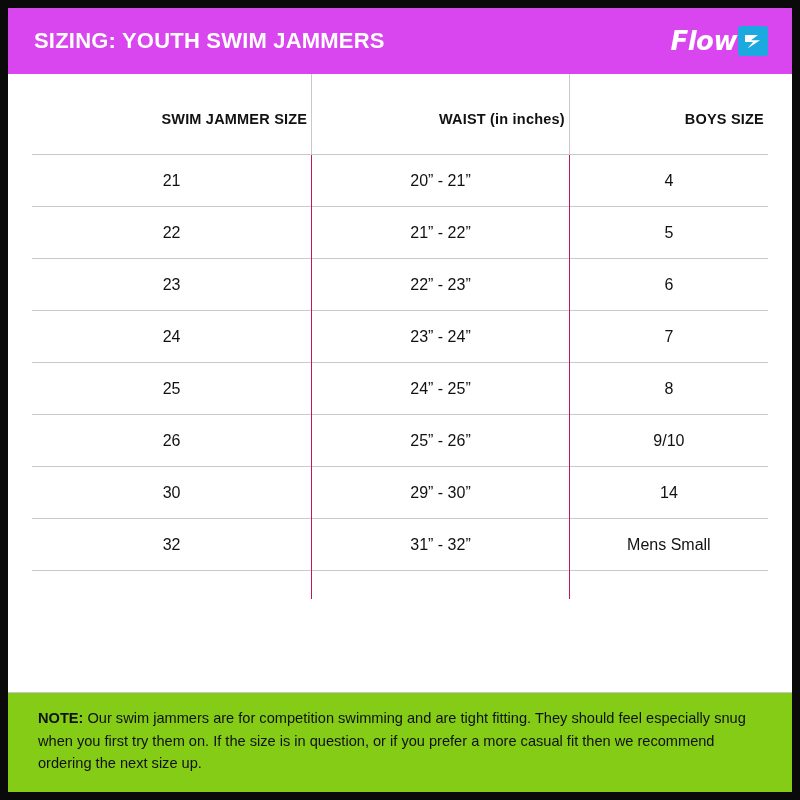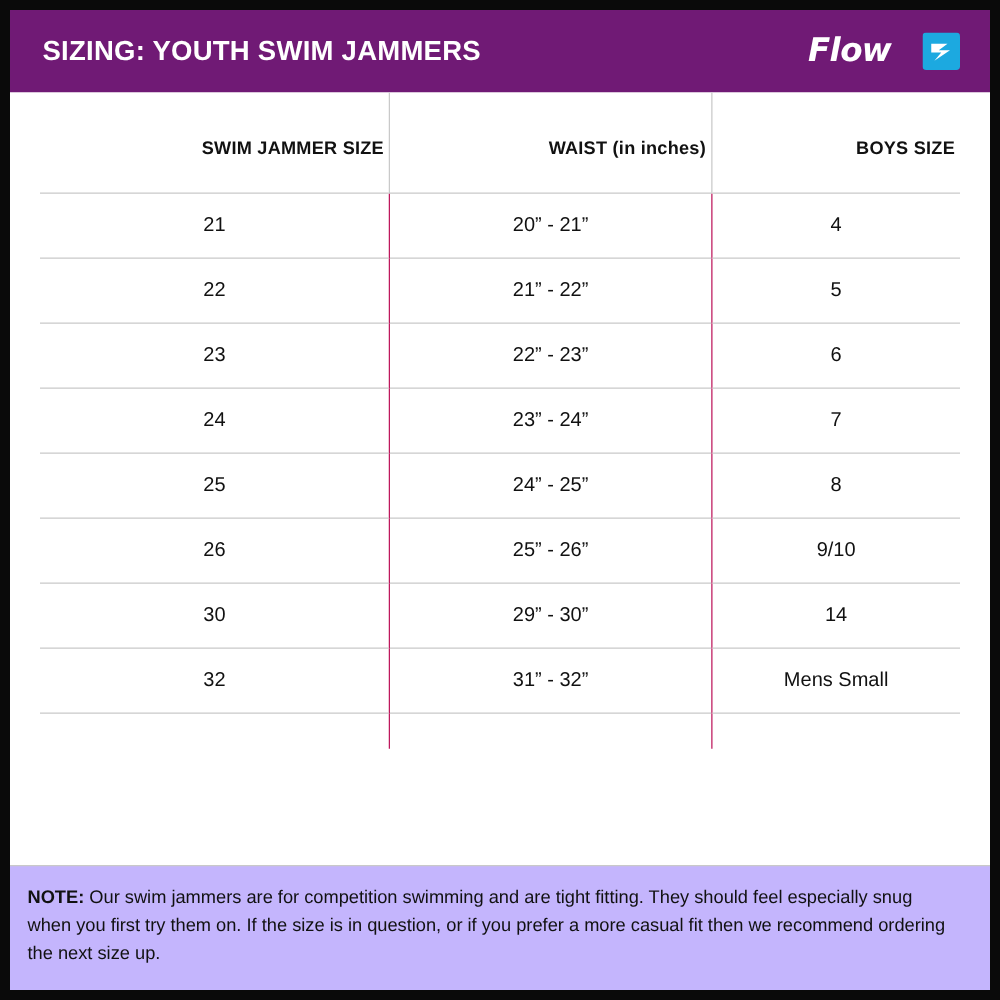--- a/index.html
+++ b/index.html
@@ -19,39 +19,39 @@
   }
   .inner {
     flex: 1;
     display: flex;
     flex-direction: column;
     background: #ffffff;
   }
 
   
   .header {
-    background: #701a75;
+    background: #d946ef;
     height: 66px;
     display: flex;
     align-items: center;
     justify-content: space-between;
     padding: 0 24px 0 26px;
     flex: 0 0 auto;
   }
   .header-title {
     color: #ffffff;
     font-size: 22px;
     font-weight: bold;
     letter-spacing: 0.2px;
     text-transform: uppercase;
   }
   .brand {
     display: flex;
     align-items: center;
-    gap: 25px;
+    gap: 1px;
   }
   .brand-word {
     color: #ffffff;
     font-size: 26px;
     font-weight: bold;
     font-style: italic;
     font-family: "DejaVu Sans", sans-serif;
     letter-spacing: -0.5px;
   }
   .brand-mark {
@@ -100,22 +100,22 @@
   tbody td:last-child { border-right: none; }
   tbody tr.spacer td {
     height: 28px;
     padding: 0;
     border-top: 1px solid #c9c9c9;
   }
 
   
   .note {
     flex: 0 0 auto;
-    background: #c4b5fd;
-    padding: 14px 26px 18px 14px;
+    background: #84cc16;
+    padding: 14px 26px 18px 30px;
     border-top: 1px solid #c9c9c9;
     font-size: 14.6px;
     line-height: 1.52;
     color: #111111;
   }
   .note-label { font-weight: bold; }
 </style>
 </head>
 <body>
 

